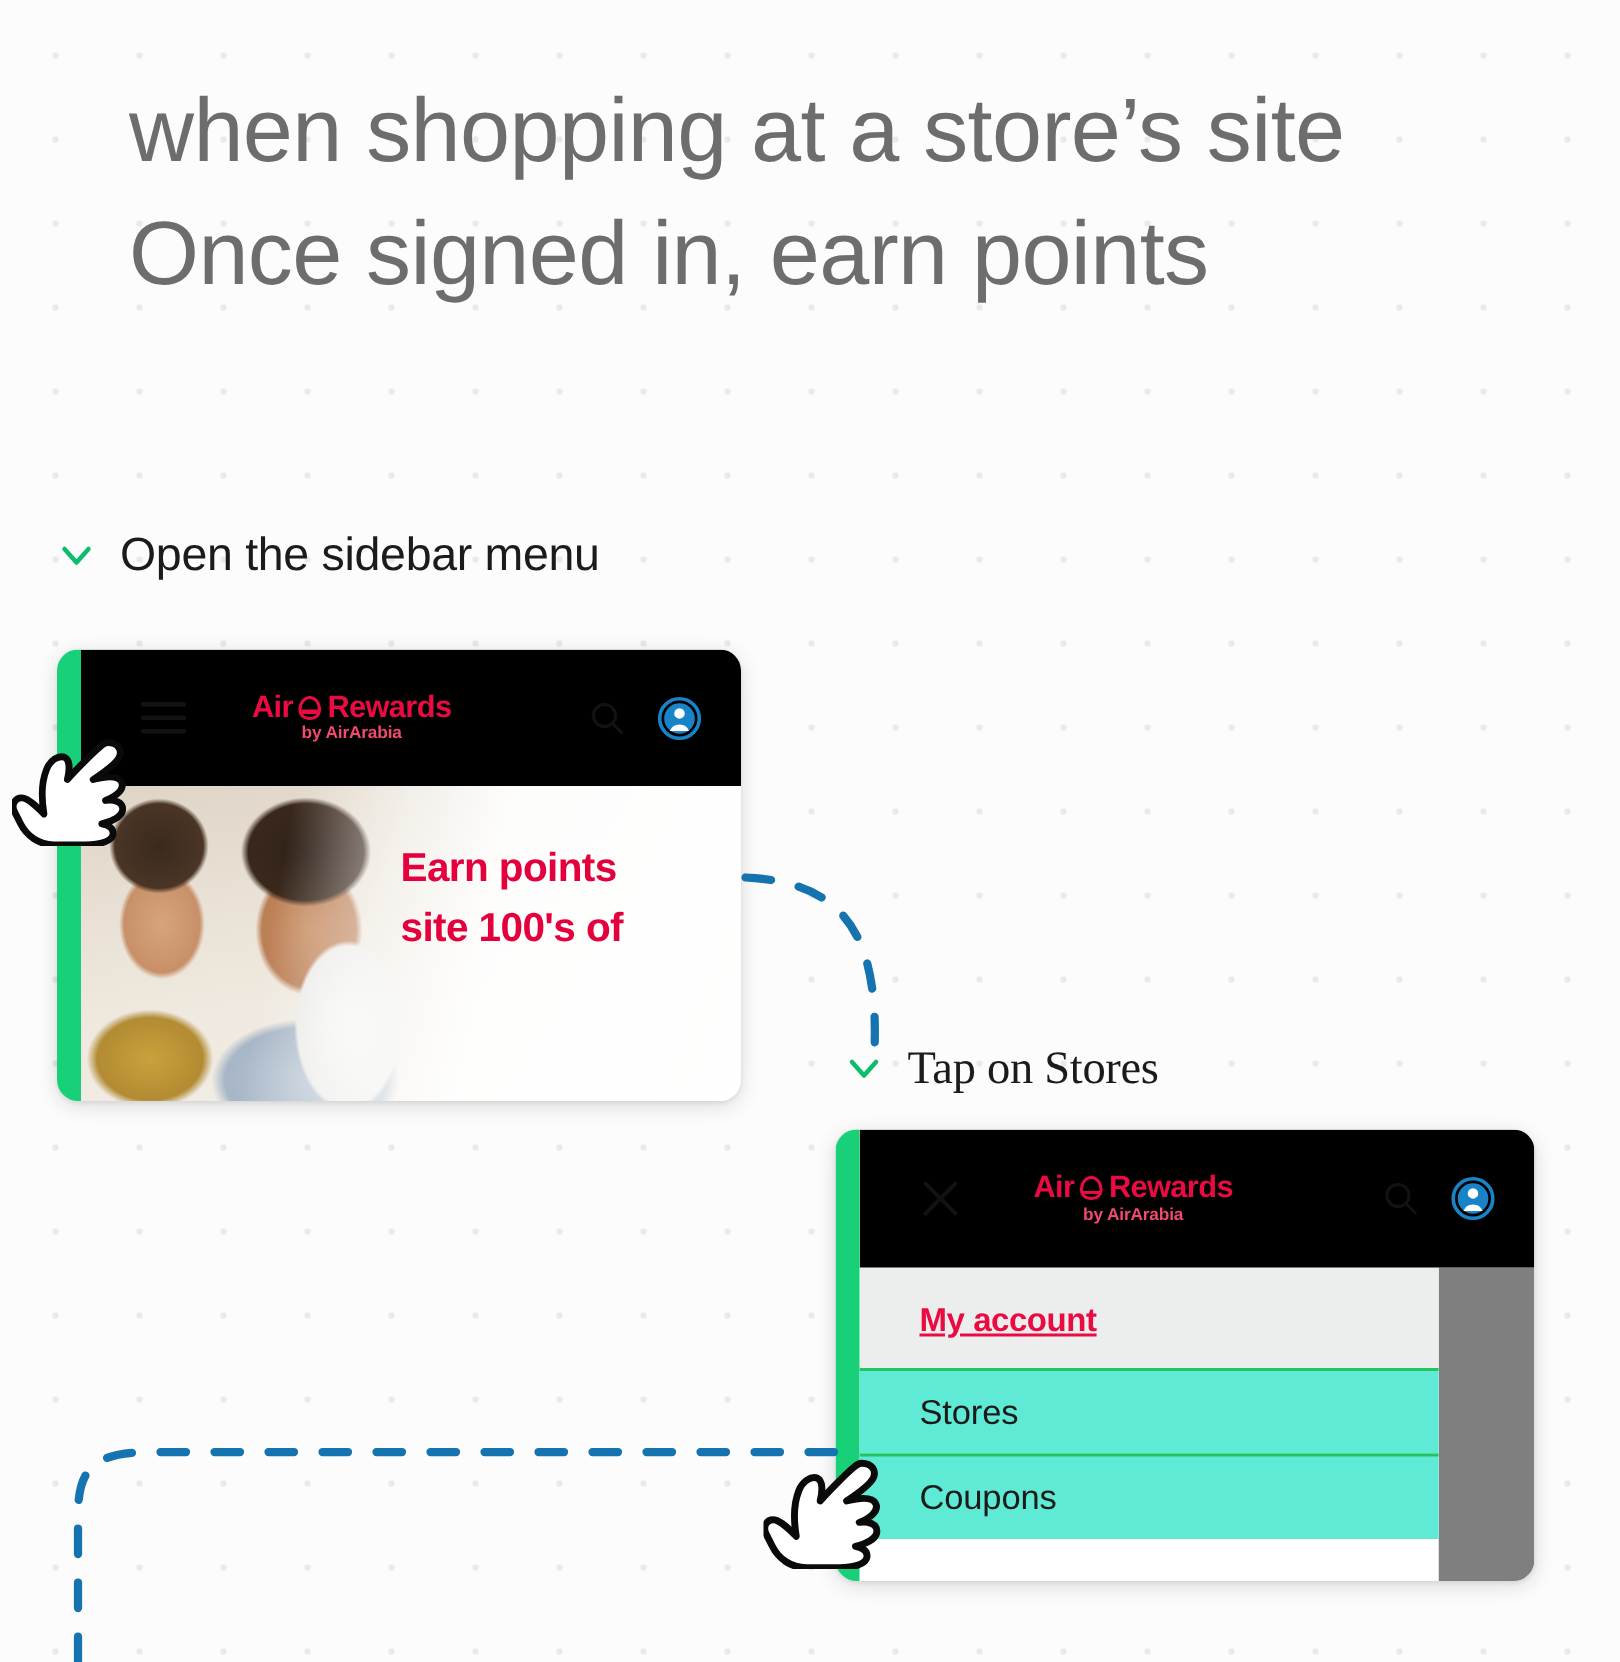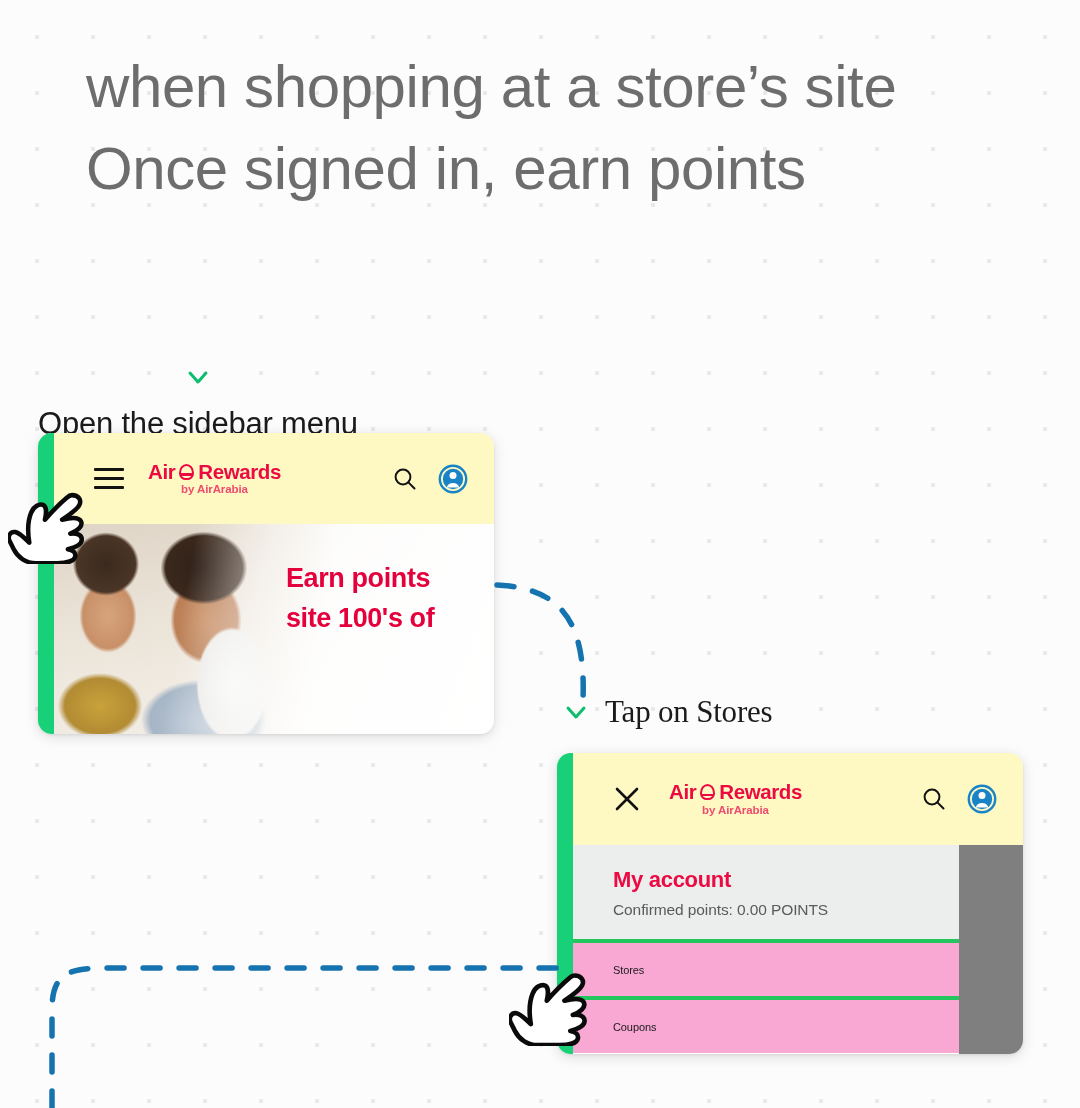--- a/index.html
+++ b/index.html
@@ -40,21 +40,21 @@
     gap: 16px;
   }
   .step-label .chev { display: block; width: 26px; height: 26px; flex: 0 0 auto; }
   .step-label .txt {
     font-size: 31px;
     font-weight: 400;
     color: #1b1b1b;
     letter-spacing: -0.2px;
     white-space: nowrap;
   }
-  #step1-label { left: 38px; top: 364px; flex-direction: column; }
+  #step1-label { left: 38px; top: 352px; }
   #step2-label { left: 563px; top: 694px; font-family: Liberation Serif, serif; }
 
   
   .card {
     position: absolute;
     background: #ffffff;
     border-radius: 14px;
     box-shadow: 0 3px 14px rgba(0,0,0,0.13), 0 1px 3px rgba(0,0,0,0.08);
     overflow: hidden;
   }
@@ -75,22 +75,23 @@
   #card1 { left: 38px; top: 433px; width: 456px; height: 301px; }
   #card2 { left: 557px; top: 753px; width: 466px; height: 301px; }
 
   
   .app-header {
     position: relative;
     height: 91px;
     display: flex;
     align-items: center;
     padding: 0 26px 0 40px;
-    background: #fef9c3;
+    background: #000000;
     z-index: 3;
+    gap: 20px;
   }
   #card2 .app-header { height: 92px; }
 
   .hamburger-icon {
     width: 30px; height: 22px;
     display: flex; flex-direction: column; justify-content: space-between;
     flex: 0 0 auto;
   }
   .hamburger-icon i { display: block; height: 3.4px; background: #121212; border-radius: 1px; }
 
@@ -183,21 +184,21 @@
   }
   .banner-copy {
     position: absolute;
     left: 213px; top: 34px;
     font-size: 27px;
     line-height: 40px;
     font-weight: 700;
     color: #e4003c;
     letter-spacing: -0.4px;
   }
-  .banner-copy span { display: block; margin-left: 19px; }
+  .banner-copy span { display: block; }
 
   
   .menu-area { position: relative; height: 209px; }
   .menu-panel {
     position: absolute;
     left: 0; top: 0; bottom: 0;
     width: 386px;
     background: #ffffff;
     z-index: 2;
   }
@@ -212,37 +213,38 @@
   .menu-account {
     background: #eceded;
     padding: 22px 0 20px 40px;
   }
   .menu-account-title {
     font-size: 22px;
     font-weight: 700;
     color: #ec0a42;
     letter-spacing: -0.3px;
     line-height: 1.15;
+    text-decoration: underline;
   }
   .menu-account-points {
     margin-top: 9px;
     font-size: 15.5px;
     color: #5a5a5a;
     letter-spacing: -0.1px;
   }
   .menu-item {
     padding: 0 0 0 40px;
     height: 57px;
     display: flex;
     align-items: center;
-    font-size: 11px;
+    font-size: 23px;
     color: #1b1b1b;
-    border-top: 4px solid #22c55e;
+    border-top: 2px solid #22c55e;
     letter-spacing: -0.1px;
-    background: #f9a8d4;
+    background: #5eead4;
   }
   .menu-item:first-of-type { border-top: 1px solid #e0e0e0; }
 
   
   #connectors {
     position: absolute;
     left: 0; top: 0;
     width: 1080px; height: 1108px;
     pointer-events: none;
     z-index: 8;
@@ -354,21 +356,20 @@
     </div>
 
     <div class="menu-area">
       <div class="menu-scrim">
         
       </div>
 
       <div class="menu-panel">
         <div class="menu-account">
           <div class="menu-account-title">My account</div>
-          <div class="menu-account-points">Confirmed points: 0.00 POINTS</div>
         </div>
         <div class="menu-item">
           <span>Stores</span>
         </div>
         <div class="menu-item">
           <span>Coupons</span>
         </div>
       </div>
     </div>
 

